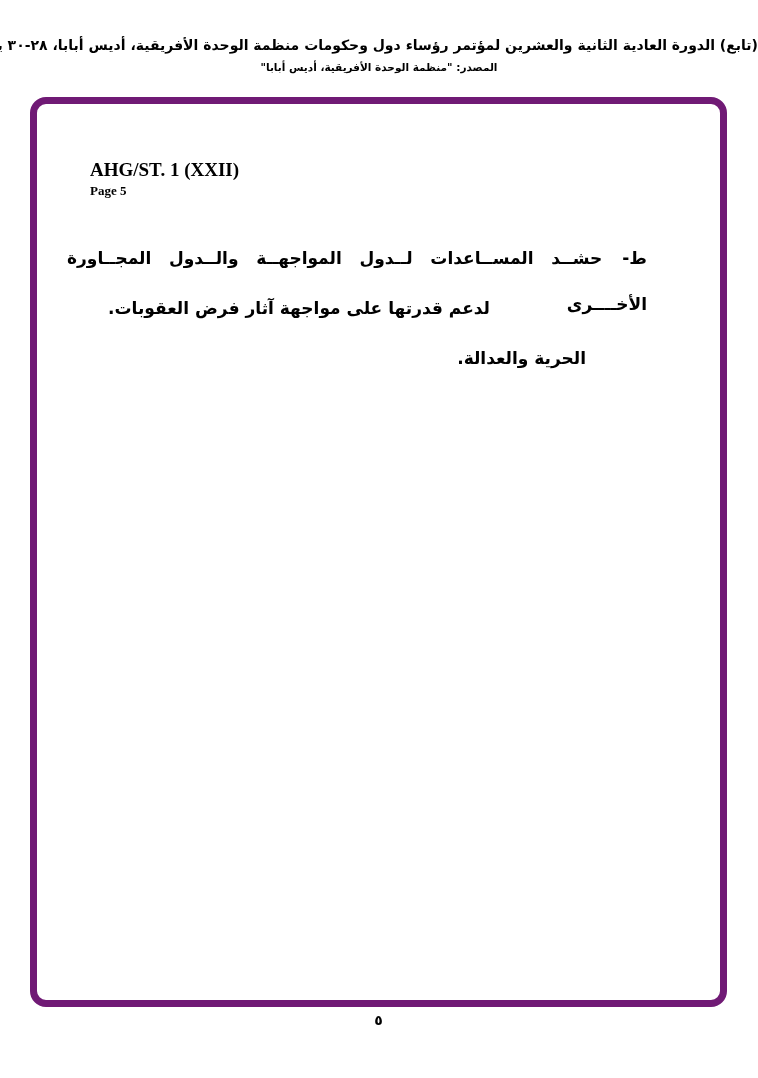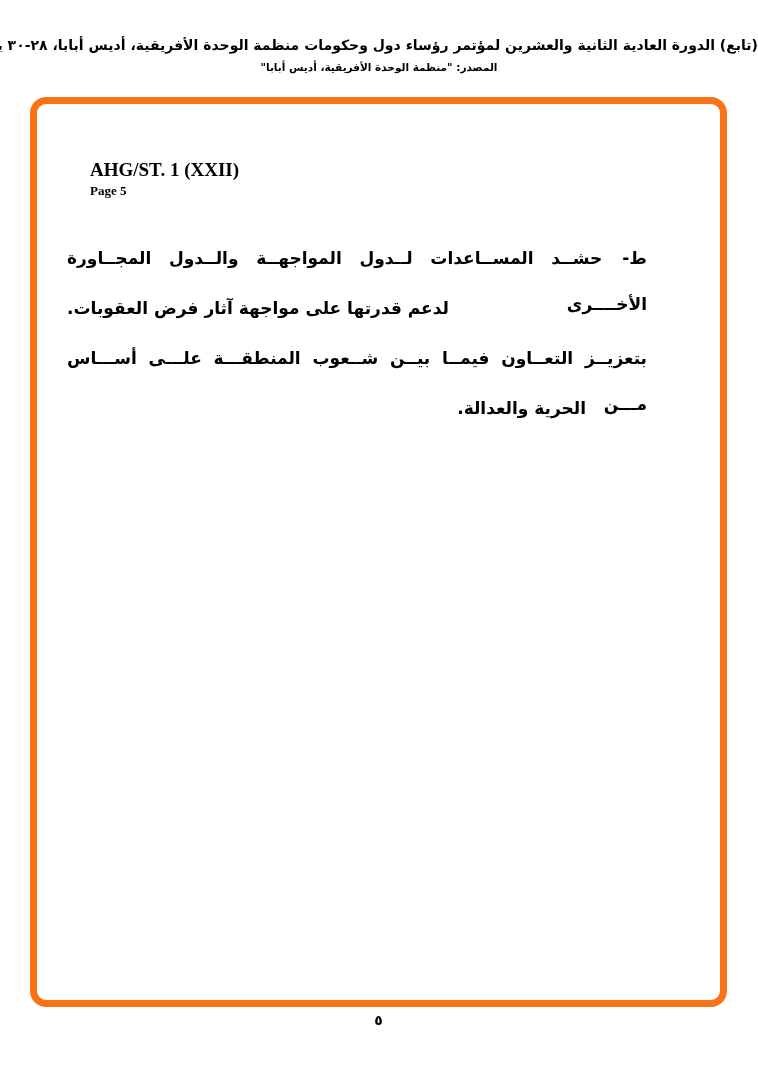--- a/index.html
+++ b/index.html
@@ -15,21 +15,21 @@
     position:absolute; top:33px; left:0; width:758px;
     direction:rtl; text-align:center; font-weight:700;
   }
   .caption-line1 { font-size:14px; line-height:25px; white-space:nowrap; }
   .caption-line2 { font-size:10.5px; line-height:19px; }
 
   
   .frame {
     position:absolute; left:30px; top:97px;
     width:697px; height:910px; box-sizing:border-box;
-    border:7px solid #f97316; border-radius:16px;
+    border:7px solid #701a75; border-radius:16px;
     background:#ffffff;
   }
 
   
   .doc-ref {
     position:absolute; left:53px; top:54px;
     font-family:"Liberation Serif", serif;
     font-weight:700; font-size:19px; line-height:23px;
     color:#000;
   }
@@ -39,21 +39,21 @@
   .body-text {
     position:absolute; left:30px; top:131px; width:580px;
     direction:rtl;
   }
   .tline {
     height:50px; line-height:46px;
     font-size:17px; font-weight:700;
     overflow:visible;
   }
   .just { text-align:justify; text-align-last:justify; }
-  .ind-1 { text-align:left; margin-right:116px; }
+  .ind-1 { text-align:center; margin-right:116px; }
   .ind-2 { text-align:right; margin-right:61px; }
   .marker { margin-left:20px; }
 
   
   .footer-num {
     position:absolute; top:1011px; left:30px; width:697px;
     text-align:center; font-size:14px; font-weight:700; line-height:18px;
   }
 </style>
 </head>
@@ -70,19 +70,18 @@
     <div class="doc-page">Page 5</div>
   </div>
 
   <div class="body-text" dir="rtl">
     <div class="tline just"><span class="marker">ط-</span><span>حشــد المســاعدات لــدول المواجهــة والــدول المجــاورة الأخــــرى</span></div>
 
     <div class="tline ind-1">لدعم قدرتها على مواجهة آثار فرض العقوبات.</div>
 
 
 
-    <div class="tline just">بتعزيــز التعــاون فيمــا بيــن شــعوب المنطقـــة علـــى أســـاس مـــن</div>
 
     <div class="tline ind-2">الحرية والعدالة.</div>
   </div>
 </div>
 
 <div class="footer-num">٥</div>
 
 </body></html>

